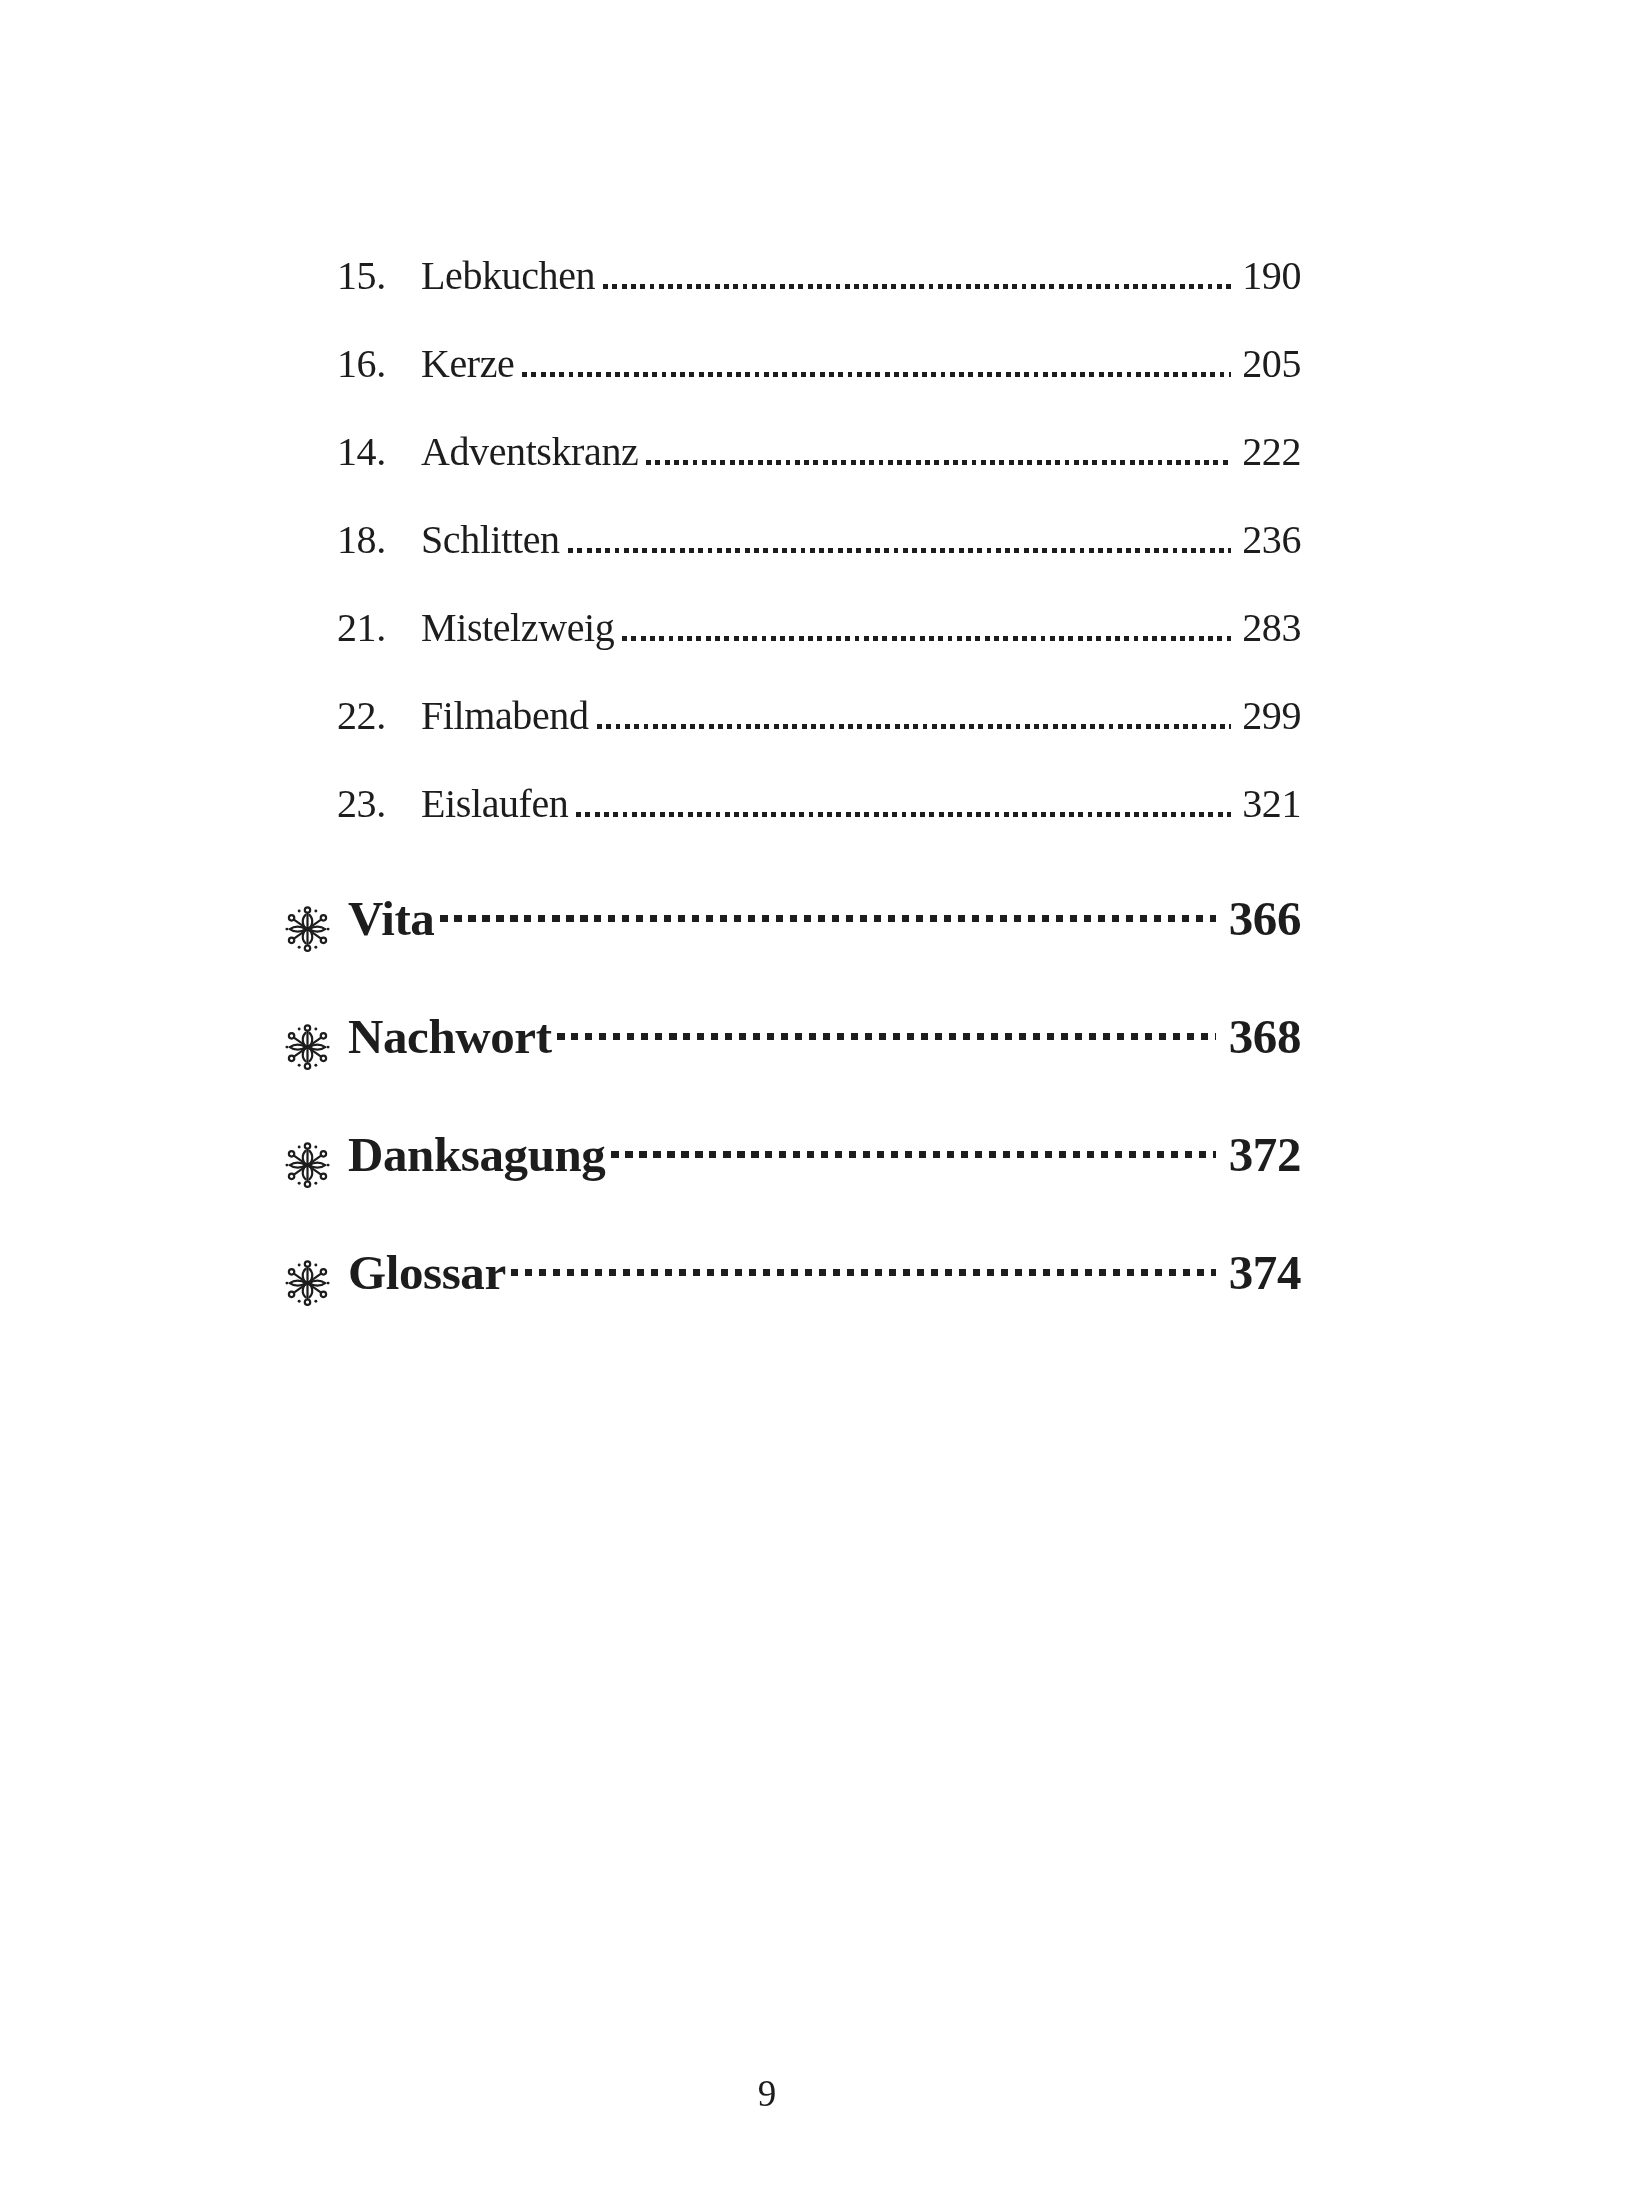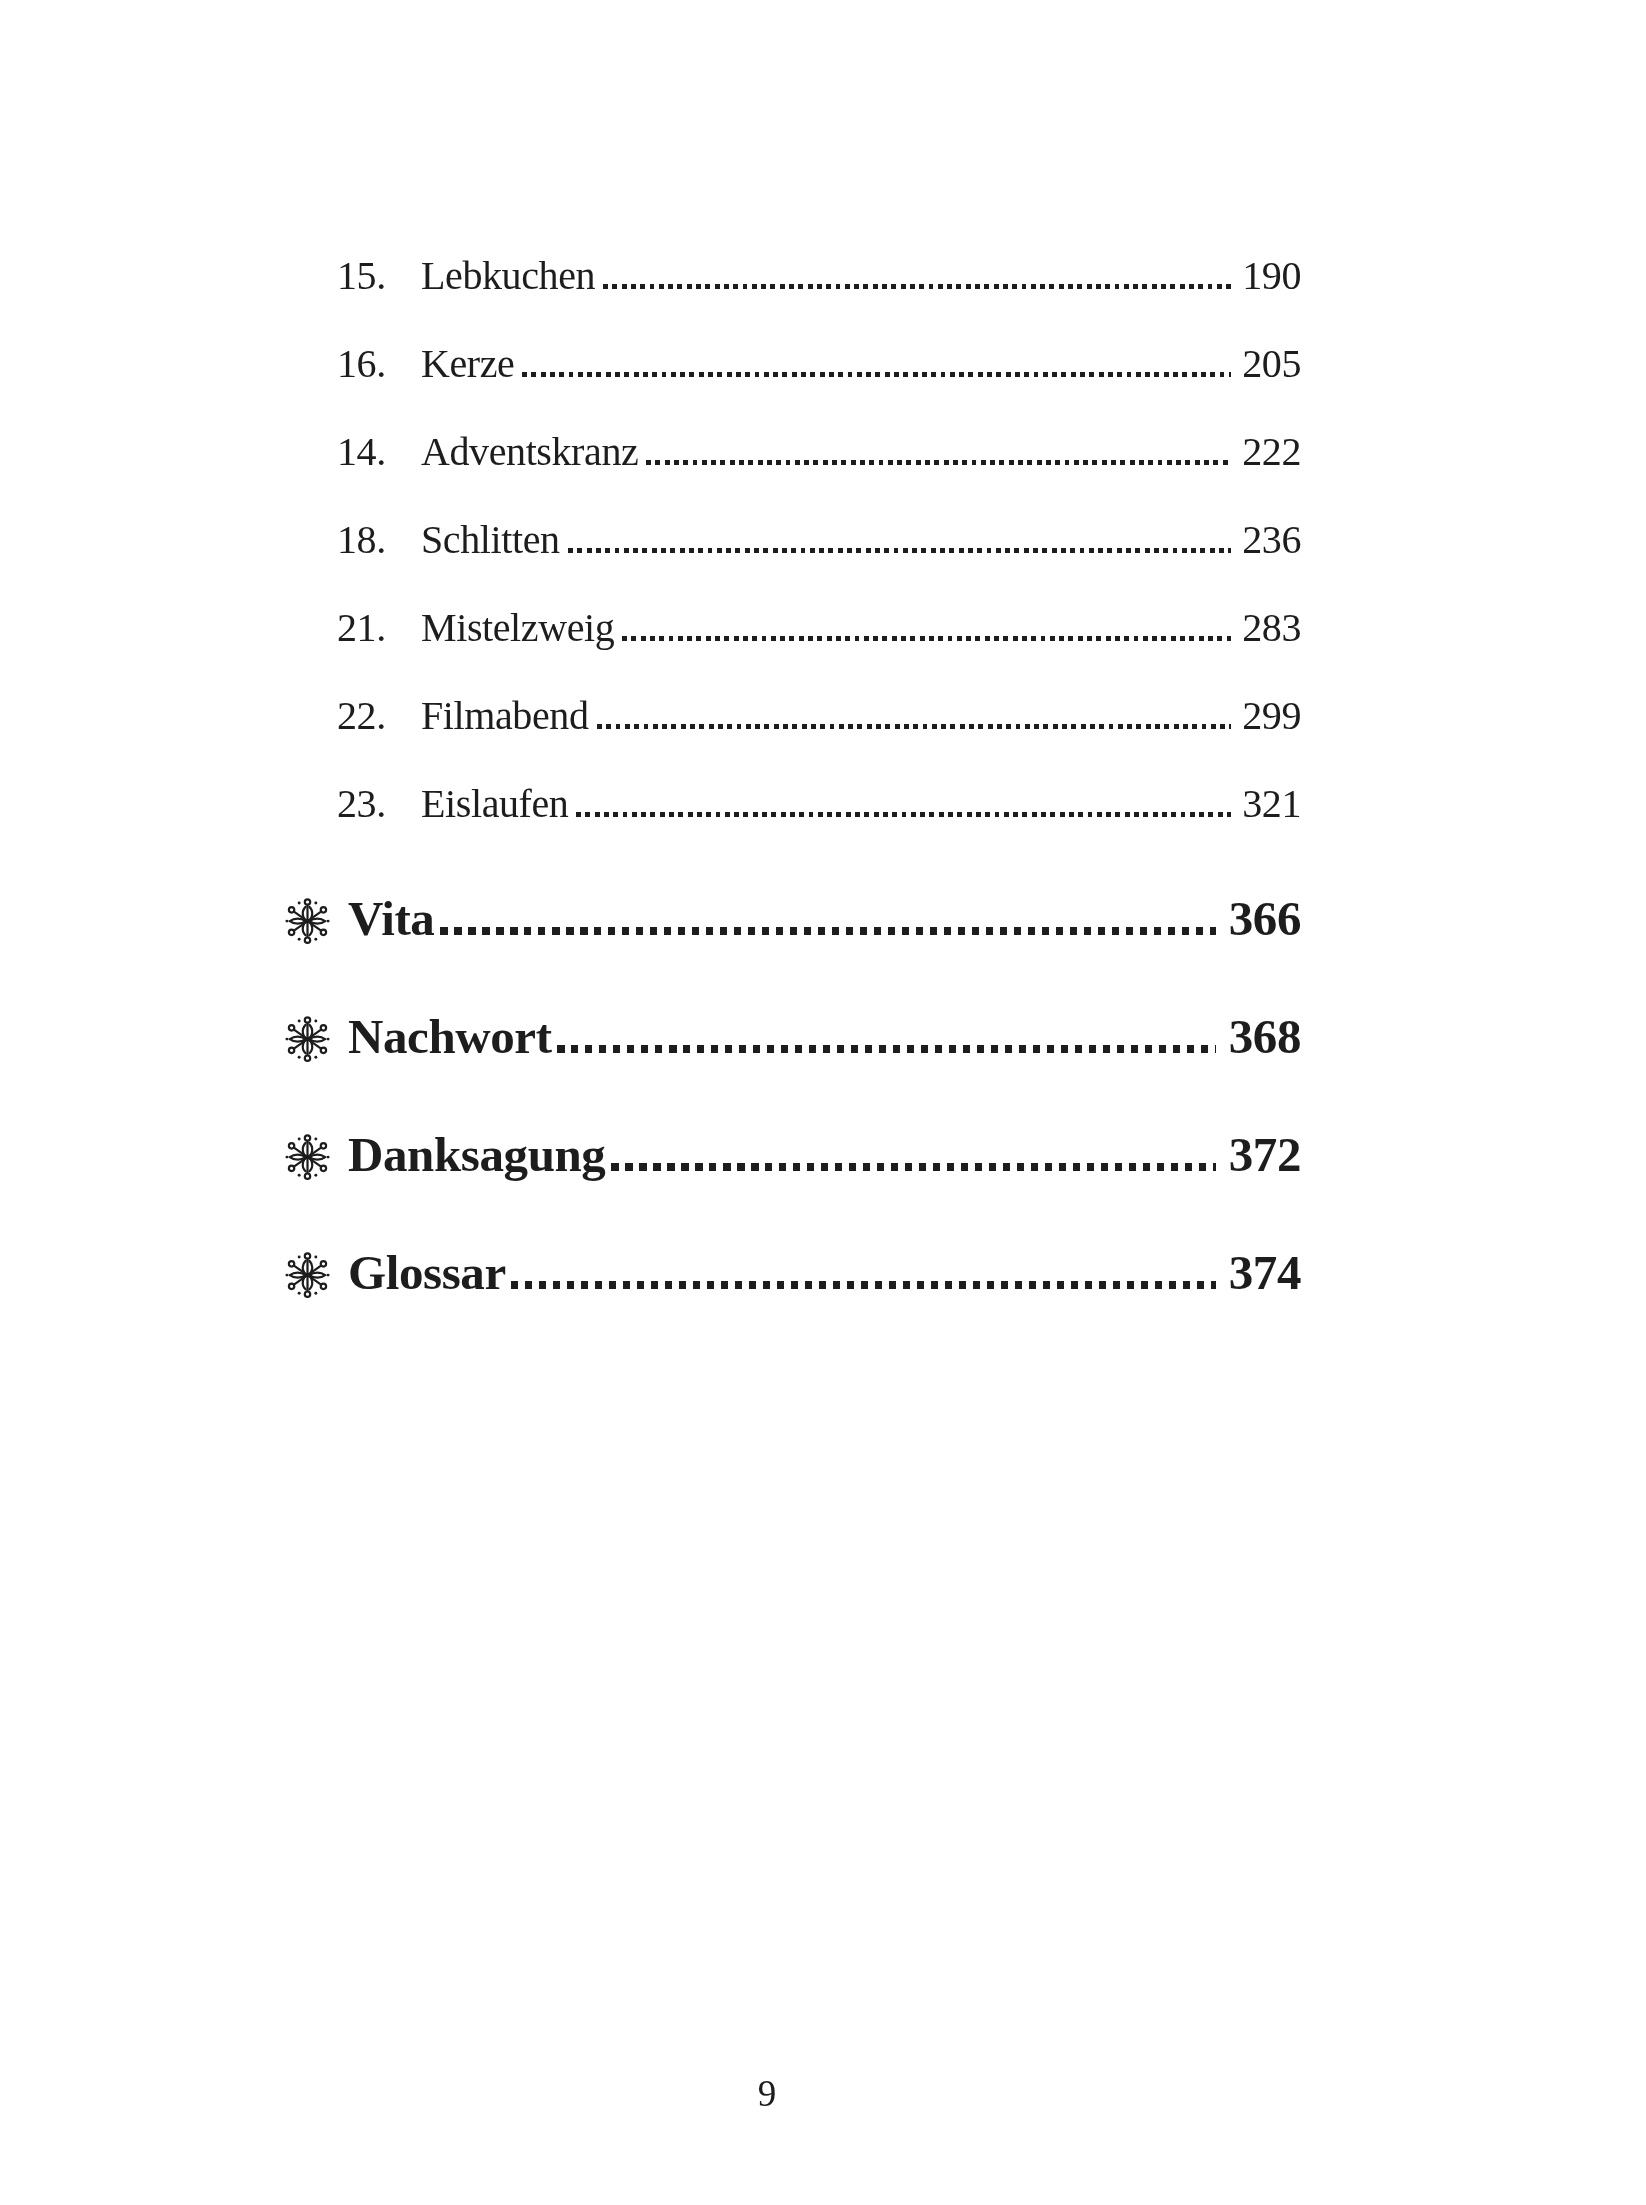--- a/index.html
+++ b/index.html
@@ -55,20 +55,21 @@
   .section-list{
     width:100%;
     margin-top:11.5px;
   }
   .row.section{
     height:118px;
     line-height:118px;
     font-size:49px;
     font-weight:700;
     letter-spacing:-0.4px;
+    align-items:center;
   }
   .section .leader{
     height:7.5px;
     margin:0 12.3px 0 5.3px;
     background-image:repeating-linear-gradient(to right, var(--ink) 0 7.5px, transparent 7.5px 14px);
   }
   .snowflake{
     flex:0 0 49px;
     width:49px;
     height:49px;

